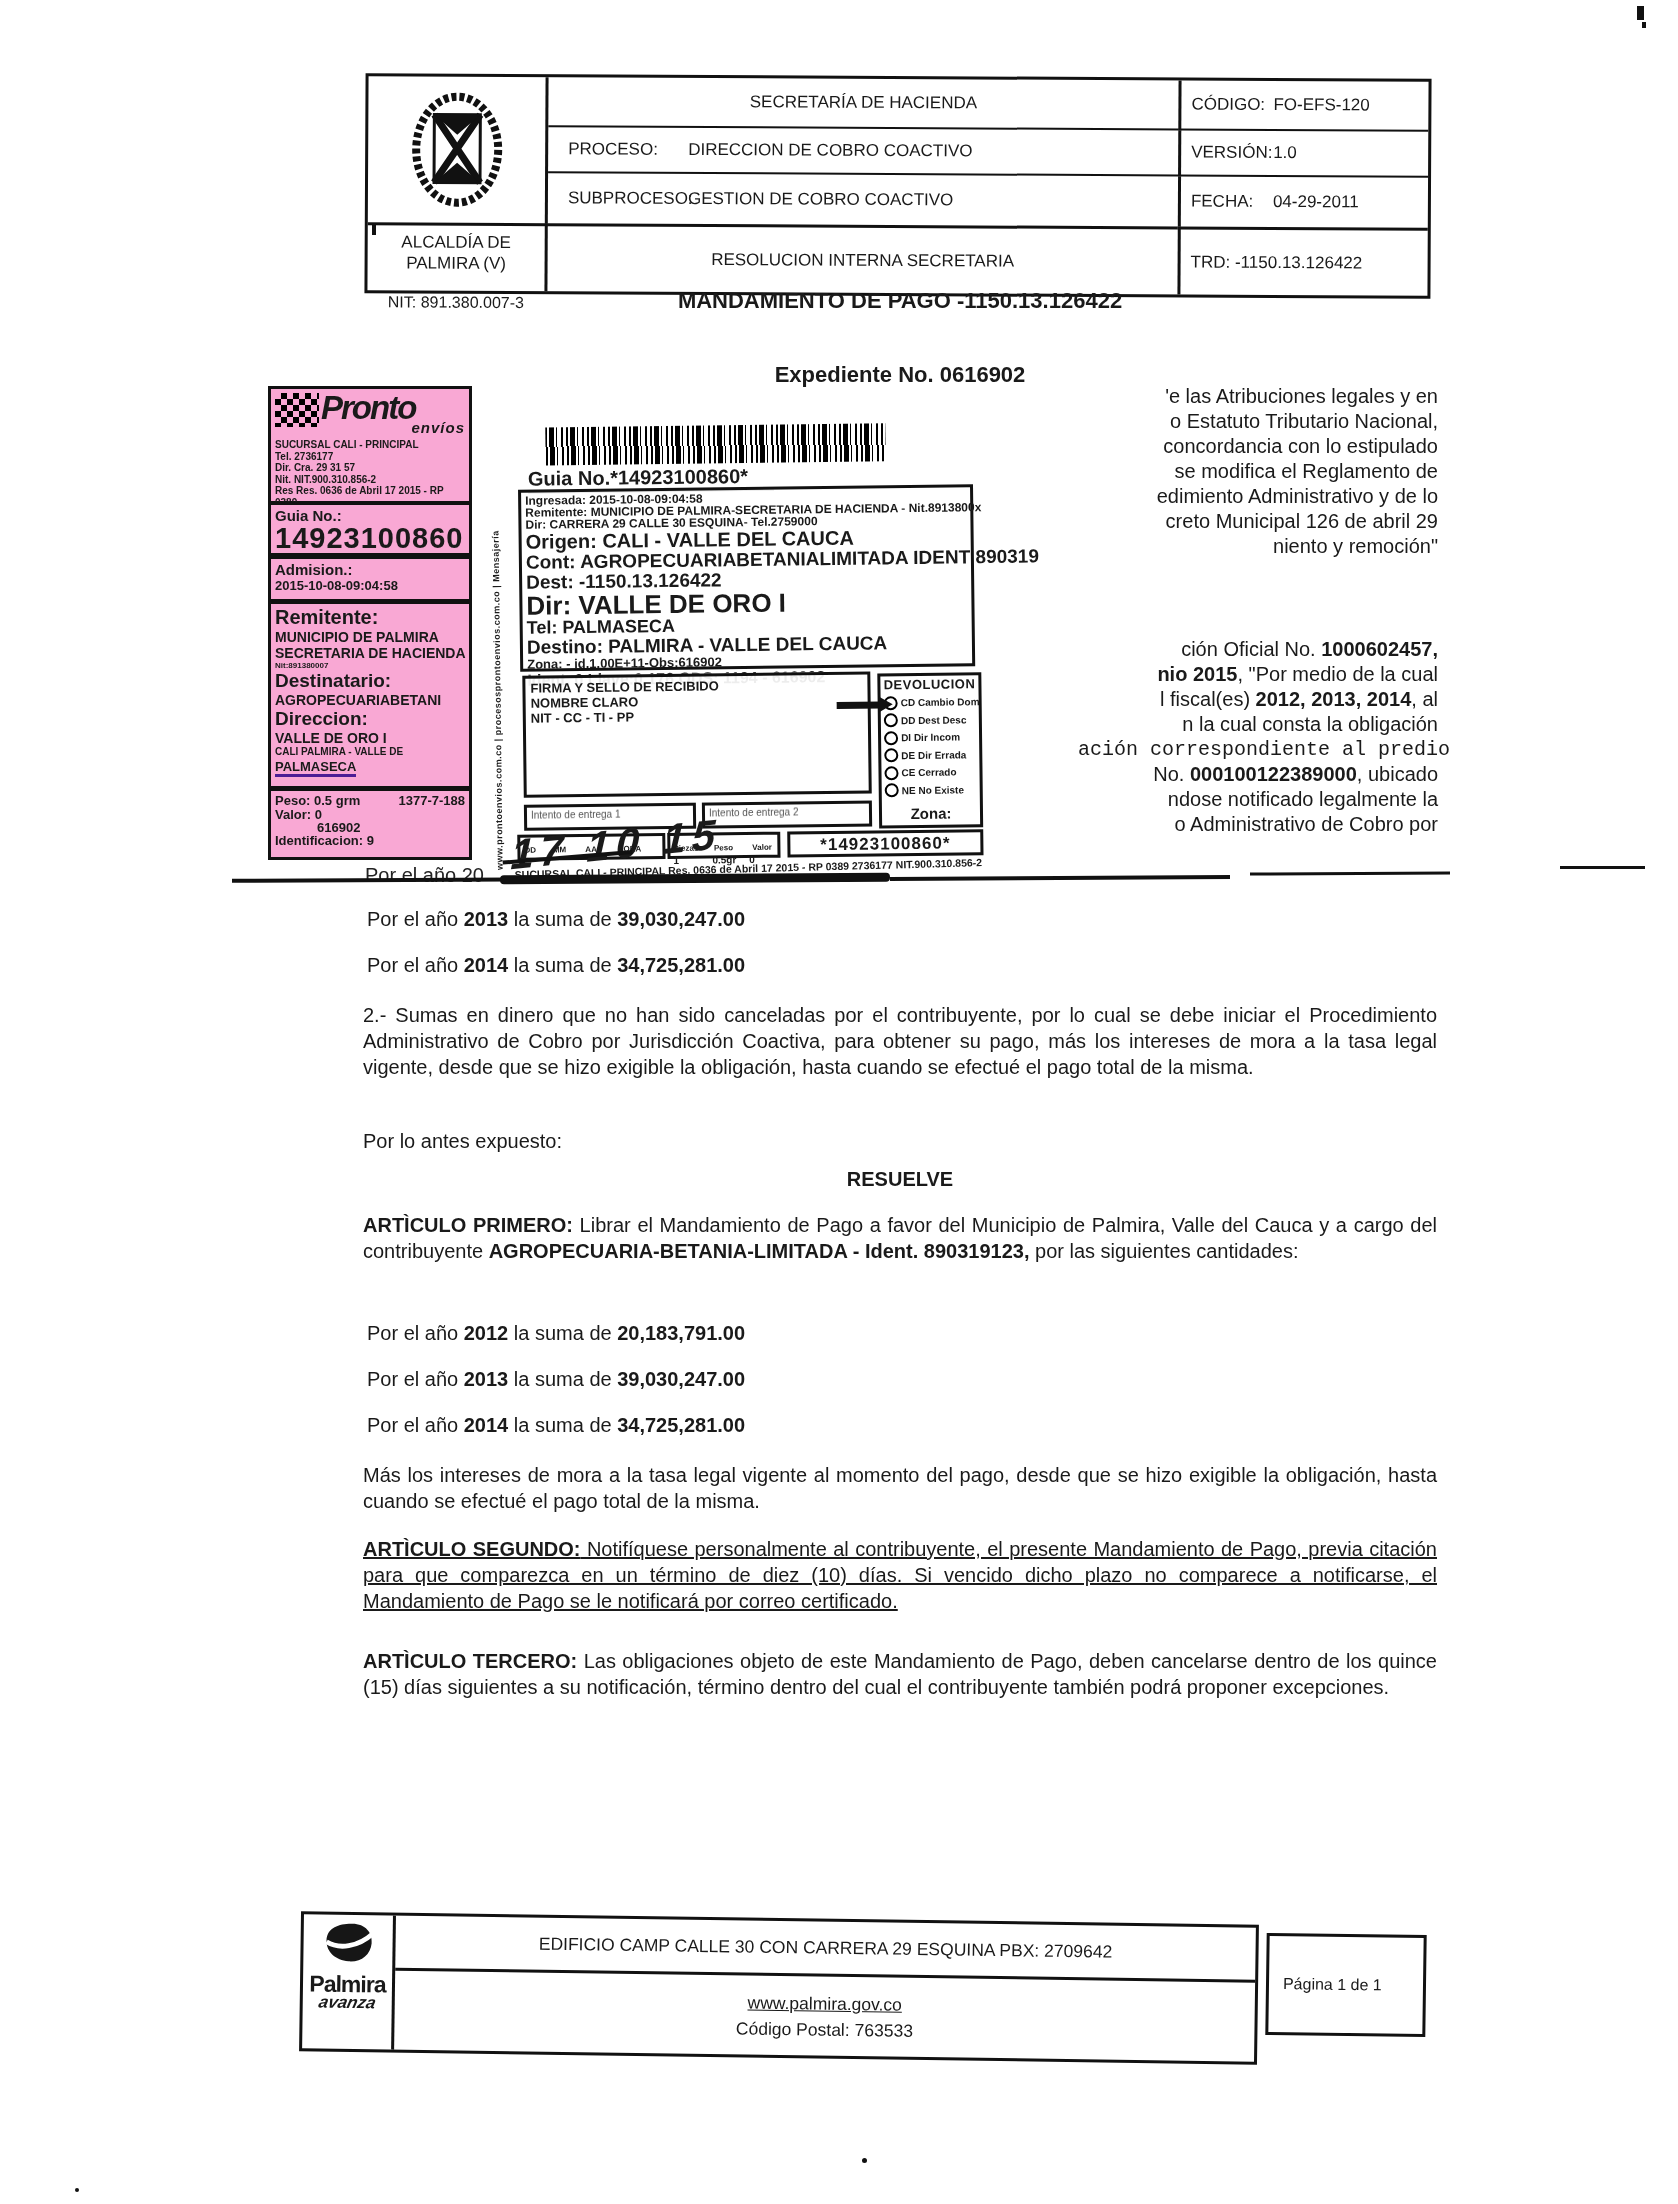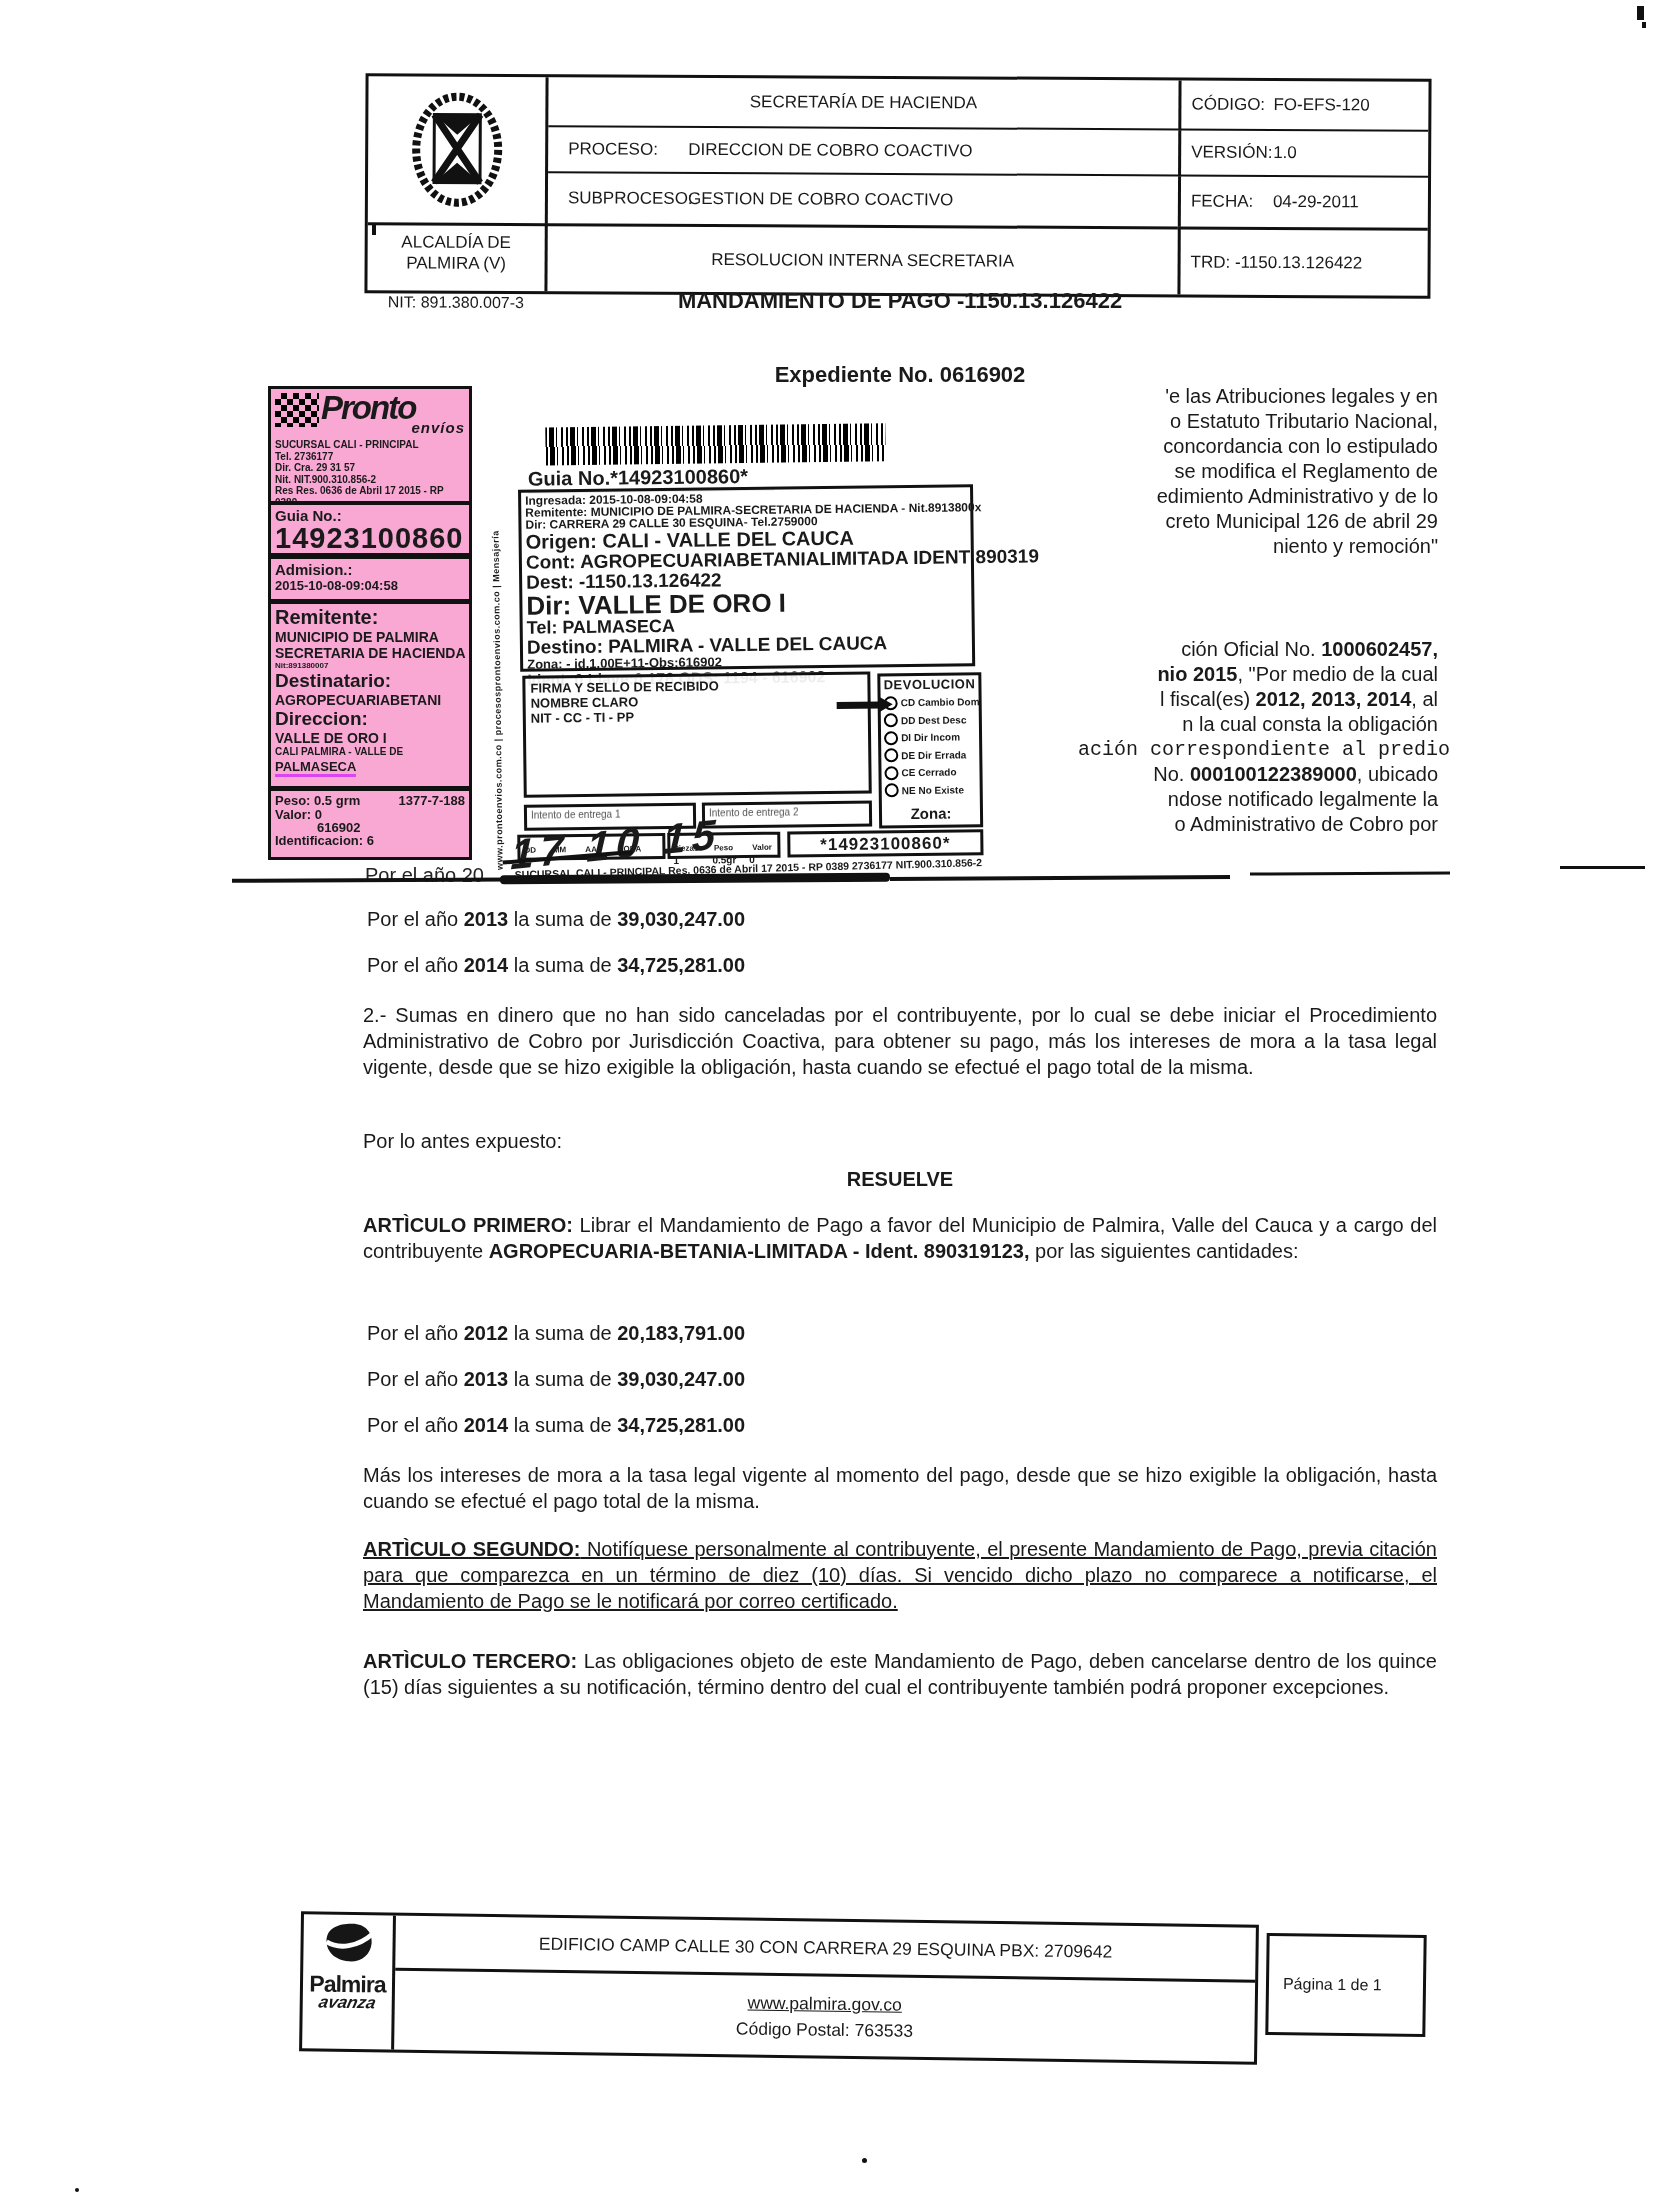--- a/index.html
+++ b/index.html
@@ -190,30 +190,30 @@
     <div class="abs pl-box" style="top:601px;height:178px;">
       <div class="b" style="font-size:20px;">Remitente:</div>
       <div class="b nw" style="font-size:14px;">MUNICIPIO DE PALMIRA</div>
       <div class="b nw" style="font-size:14px;">SECRETARIA DE HACIENDA</div>
       <div class="b" style="font-size:8px;">Nit:891380007</div>
       <div class="b" style="font-size:19px;">Destinatario:</div>
       <div class="b nw" style="font-size:14px;">AGROPECUARIABETANI</div>
       <div class="b" style="font-size:19px;">Direccion:</div>
       <div class="b" style="font-size:14px;">VALLE DE ORO I</div>
       <div class="b" style="font-size:10px;">CALI PALMIRA - VALLE DE</div>
-      <div class="b" style="font-size:13px;border-bottom:3px solid #d946ef;display:inline-block;">PALMASECA</div>
+      <div class="b" style="font-size:13px;border-bottom:3px solid #4c1d95;display:inline-block;">PALMASECA</div>
     </div>
     <div class="abs pl-box" style="top:788px;height:62px;">
       <div style="display:flex;justify-content:space-between;">
         <span class="b" style="font-size:13px;">Peso:   0.5 grm</span>
         <span class="b" style="font-size:13px;">1377-7-188</span>
       </div>
       <div class="b" style="font-size:13px;line-height:13px;">Valor:  0</div>
       <div class="b" style="font-size:13px;line-height:13px;padding-left:42px;">616902</div>
-      <div class="b" style="font-size:13px;line-height:14px;">Identificacion: 6</div>
+      <div class="b" style="font-size:13px;line-height:14px;">Identificacion: 9</div>
     </div>
   </div>
 
   <div class="abs guide">
     <div class="abs lateral">www.prontoenvios.com.co | procesosprontoenvios.com.co | Mensajería</div>
     <div class="abs barcode"></div>
     <div class="abs b" style="left:30px;top:50px;font-size:20px;border-bottom:3px solid #111;padding-right:26px;">Guia No.*14923100860*</div>
 
     <div class="g-box g-main">
       <div style="font-size:12px;line-height:12px;">Ingresada: 2015-10-08-09:04:58</div>

